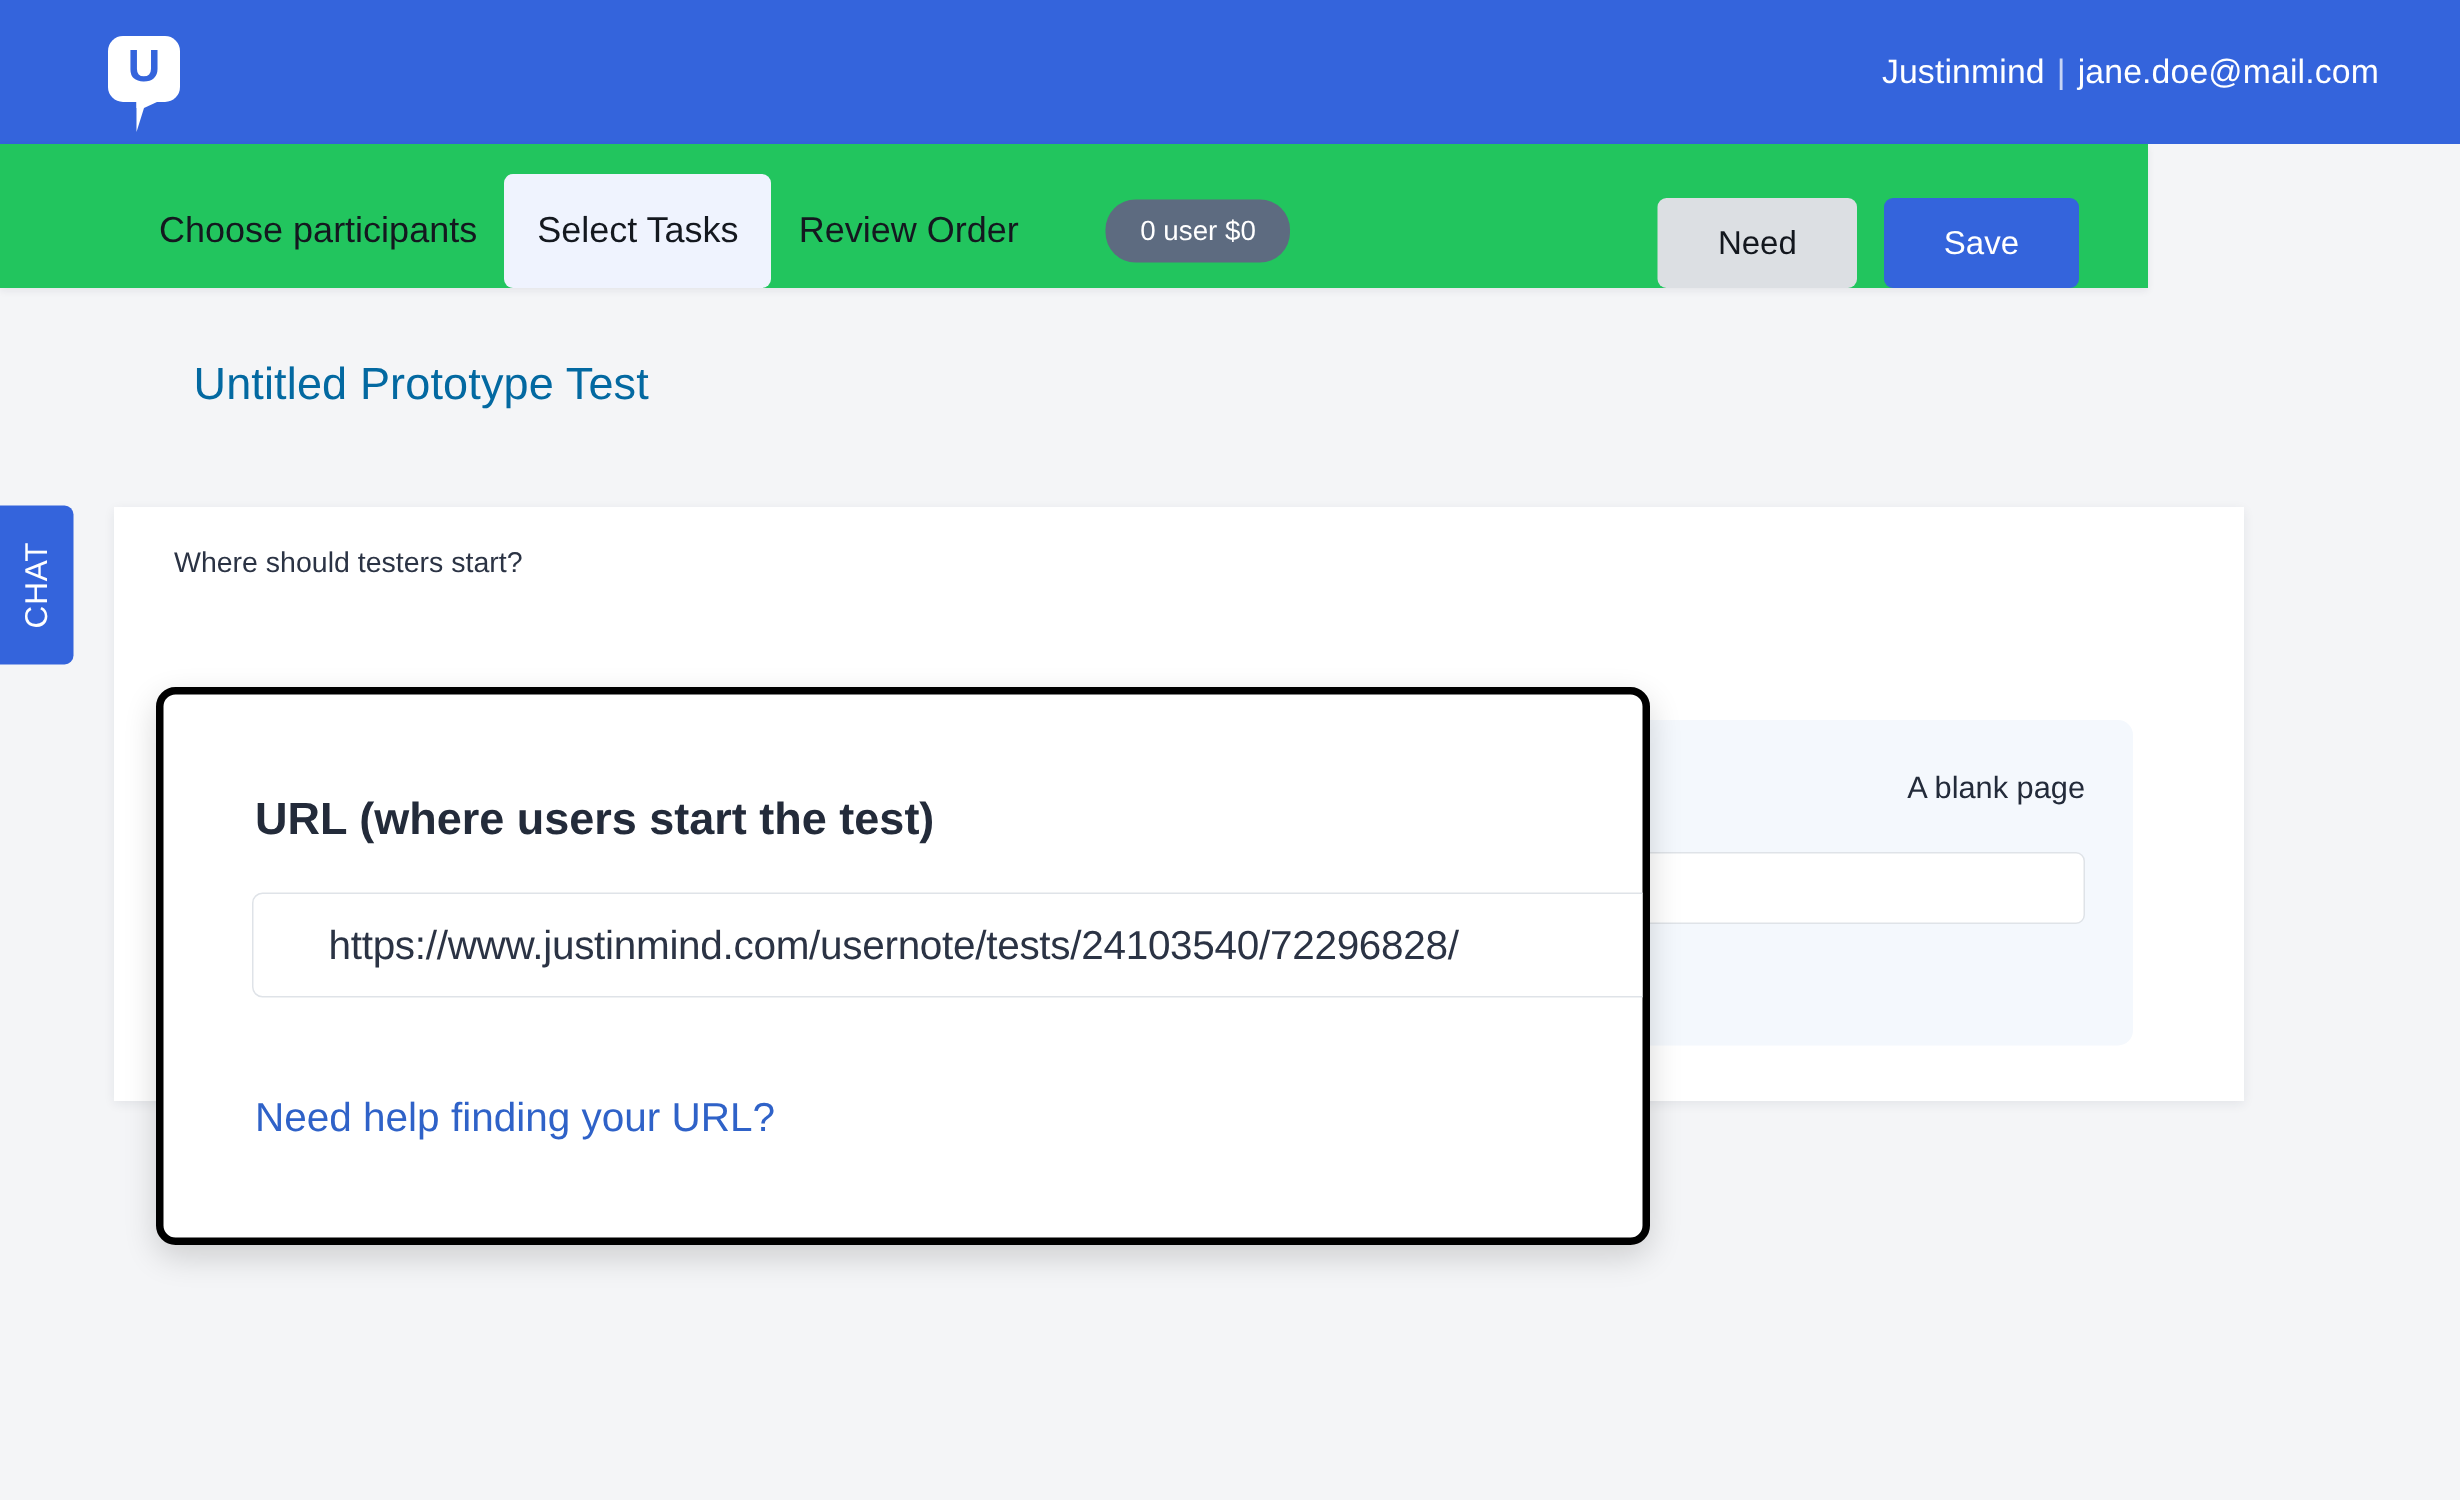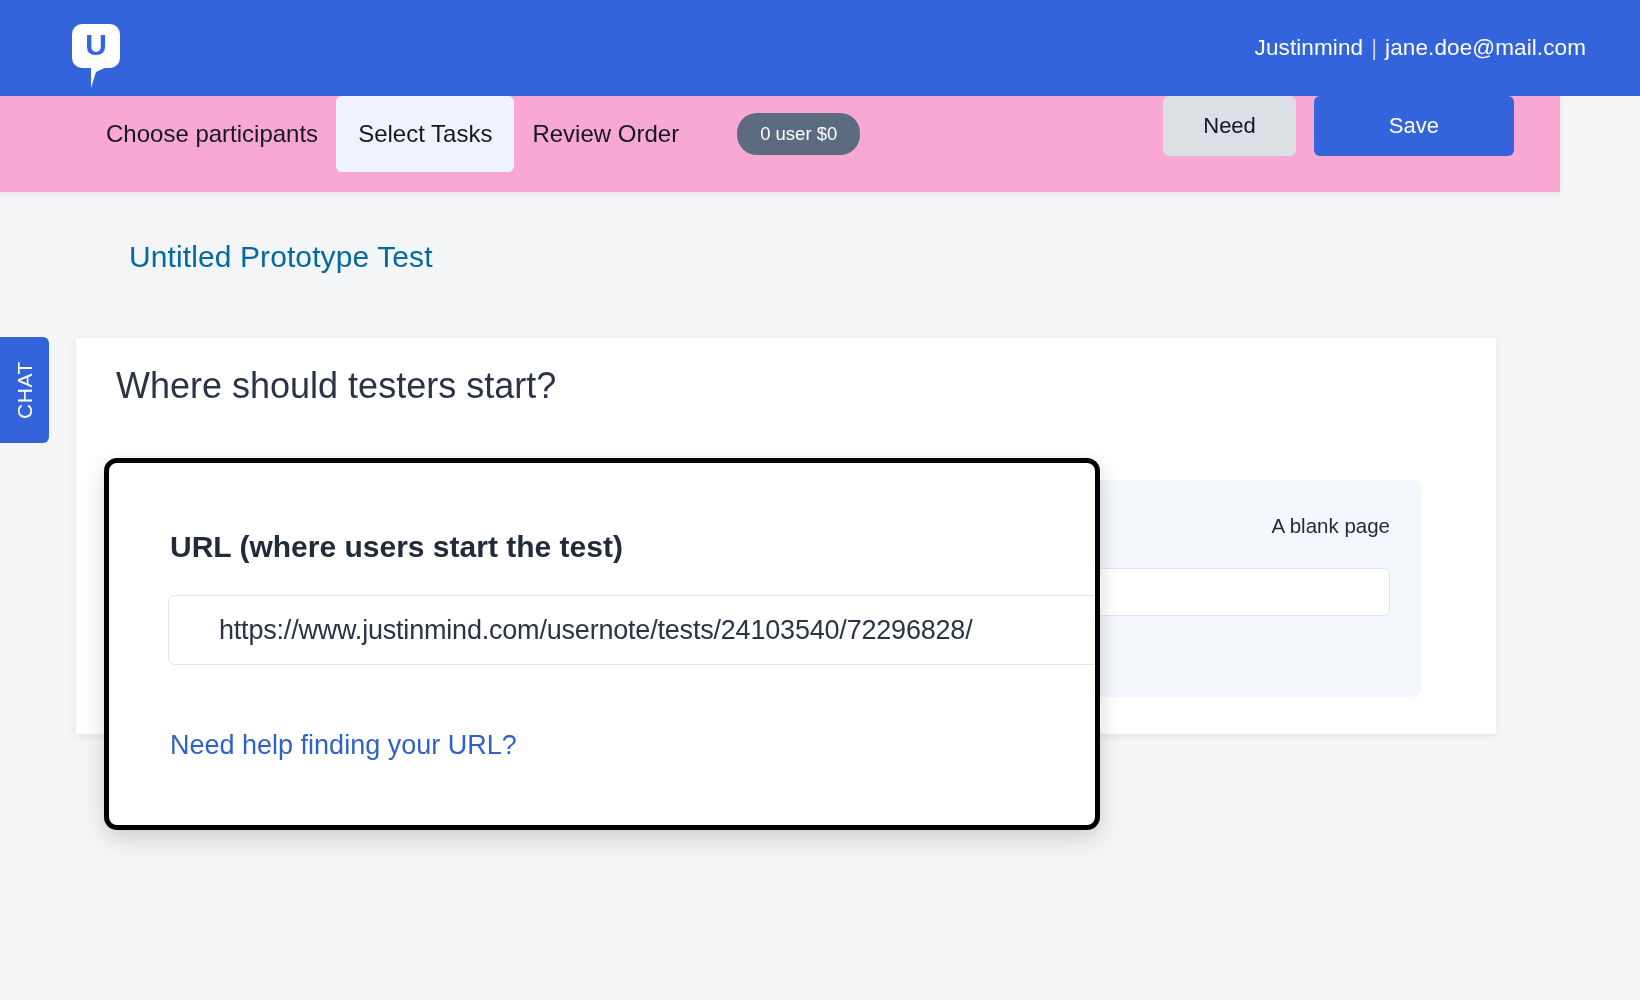--- a/index.html
+++ b/index.html
@@ -62,25 +62,25 @@
     font-size: 22.5px;
     letter-spacing: 0.1px;
     white-space: nowrap;
   }
   .account .sep { opacity: 0.72; padding: 0 8px; }
 
   
   .subnav {
     position: absolute;
     left: 0; top: 96px;
-    width: 1560px; height: 96px;
-    background: #f9a8d4;
+    width: 1432px; height: 96px;
+    background: #22c55e;
     box-shadow: 0 2px 5px rgba(25, 35, 60, 0.07);
     display: flex;
-    align-items: flex-start;
+    align-items: flex-end;
   }
   .subnav-left {
     display: flex;
     align-items: center;
     padding-left: 88px;
     gap: 0px;
   }
   .nav-item {
     font-size: 24px;
     color: #14181f;
@@ -119,21 +119,21 @@
     white-space: nowrap;
   }
   .btn-share {
     background: #dcdfe3;
     color: #13171e;
     padding: 17px 40px;
   }
   .btn-save {
     background: #3464dc;
     color: #ffffff;
-    padding: 17px 75px;
+    padding: 17px 40px;
   }
 
   
   .page-title {
     position: absolute;
     left: 129px; top: 240px;
     font-size: 30px;
     color: #0369a1;
     letter-spacing: 0.1px;
   }
@@ -142,21 +142,21 @@
   .content-card {
     position: absolute;
     left: 76px; top: 338px;
     width: 1420px; height: 396px;
     background: #ffffff;
     box-shadow: 0 2px 7px rgba(30, 40, 60, 0.08);
   }
   .card-question {
     position: absolute;
     left: 40px; top: 27px;
-    font-size: 36px;
+    font-size: 19px;
     color: #2b3344;
   }
   
   .option-card {
     position: absolute;
     left: 124px; top: 142px;
     width: 1222px; height: 217px;
     background: #f4f8fd;
     border-radius: 10px;
   }

